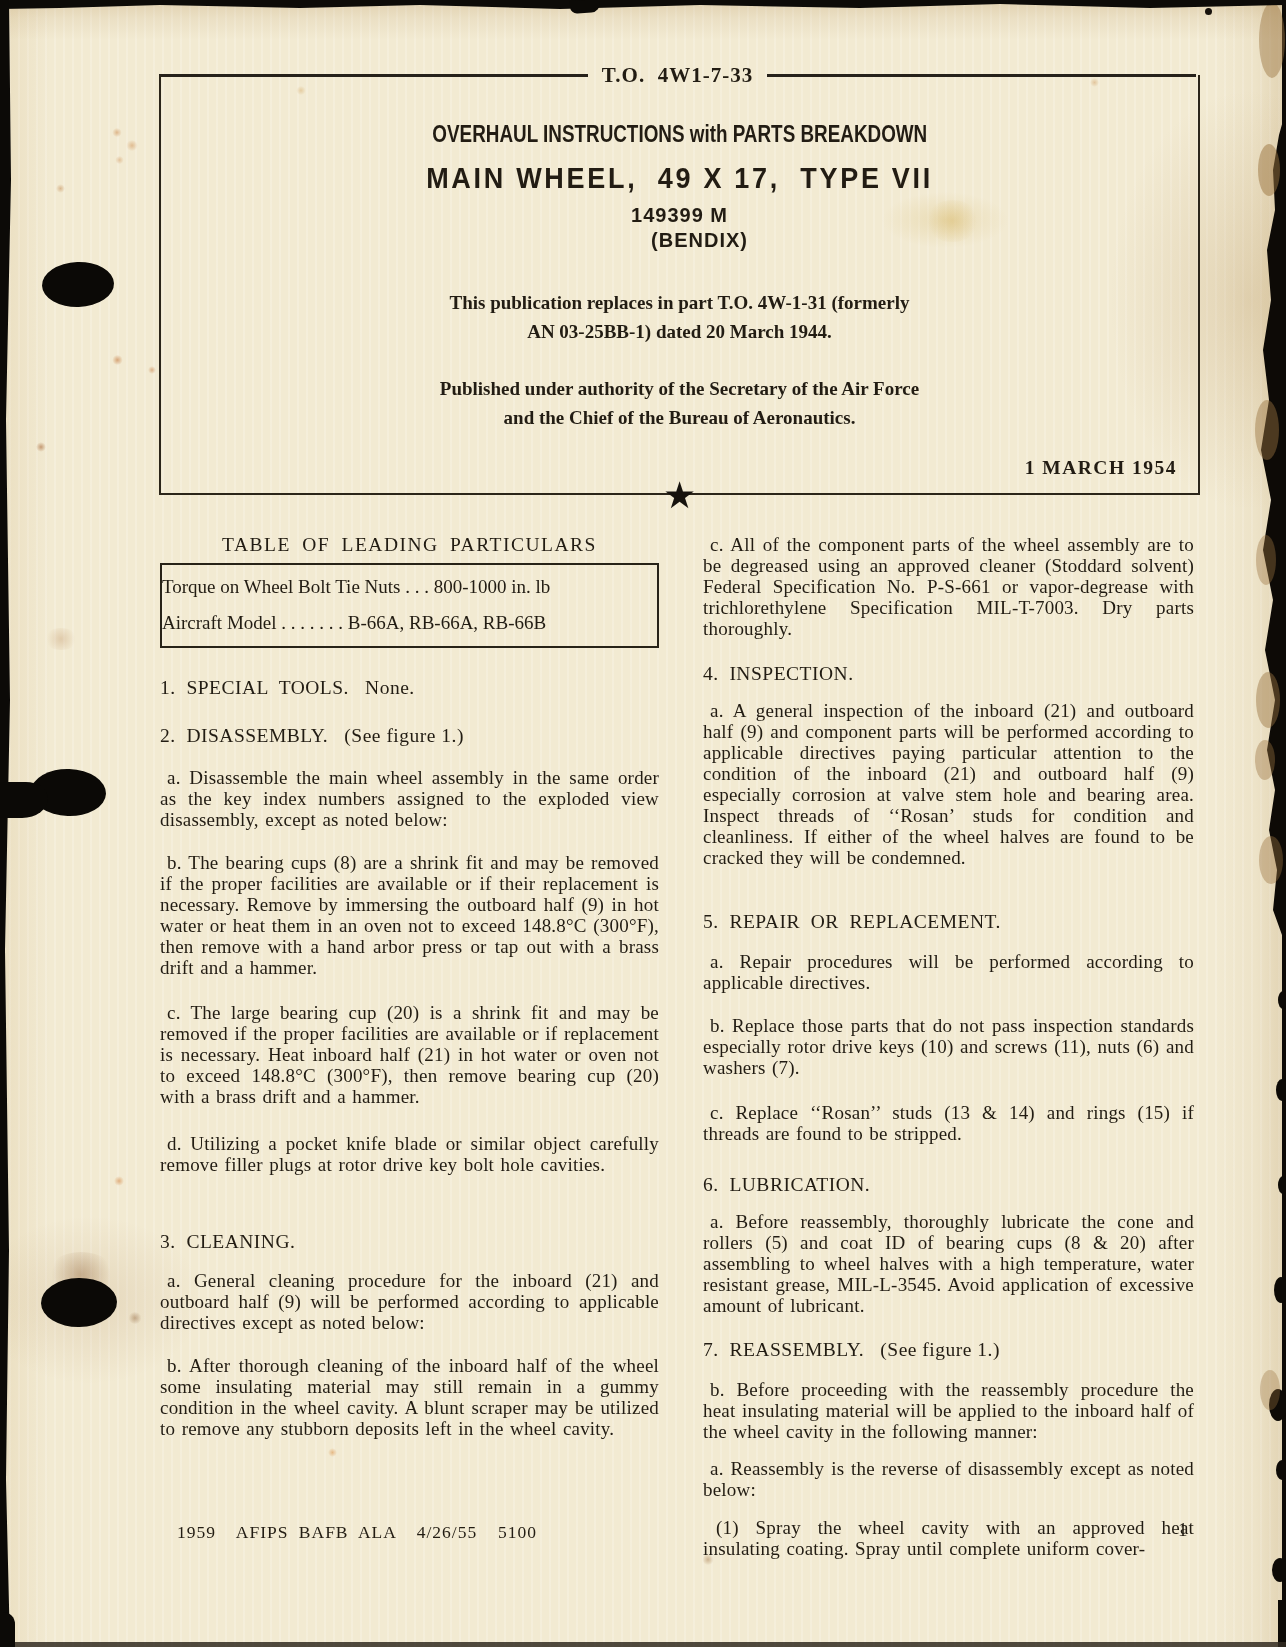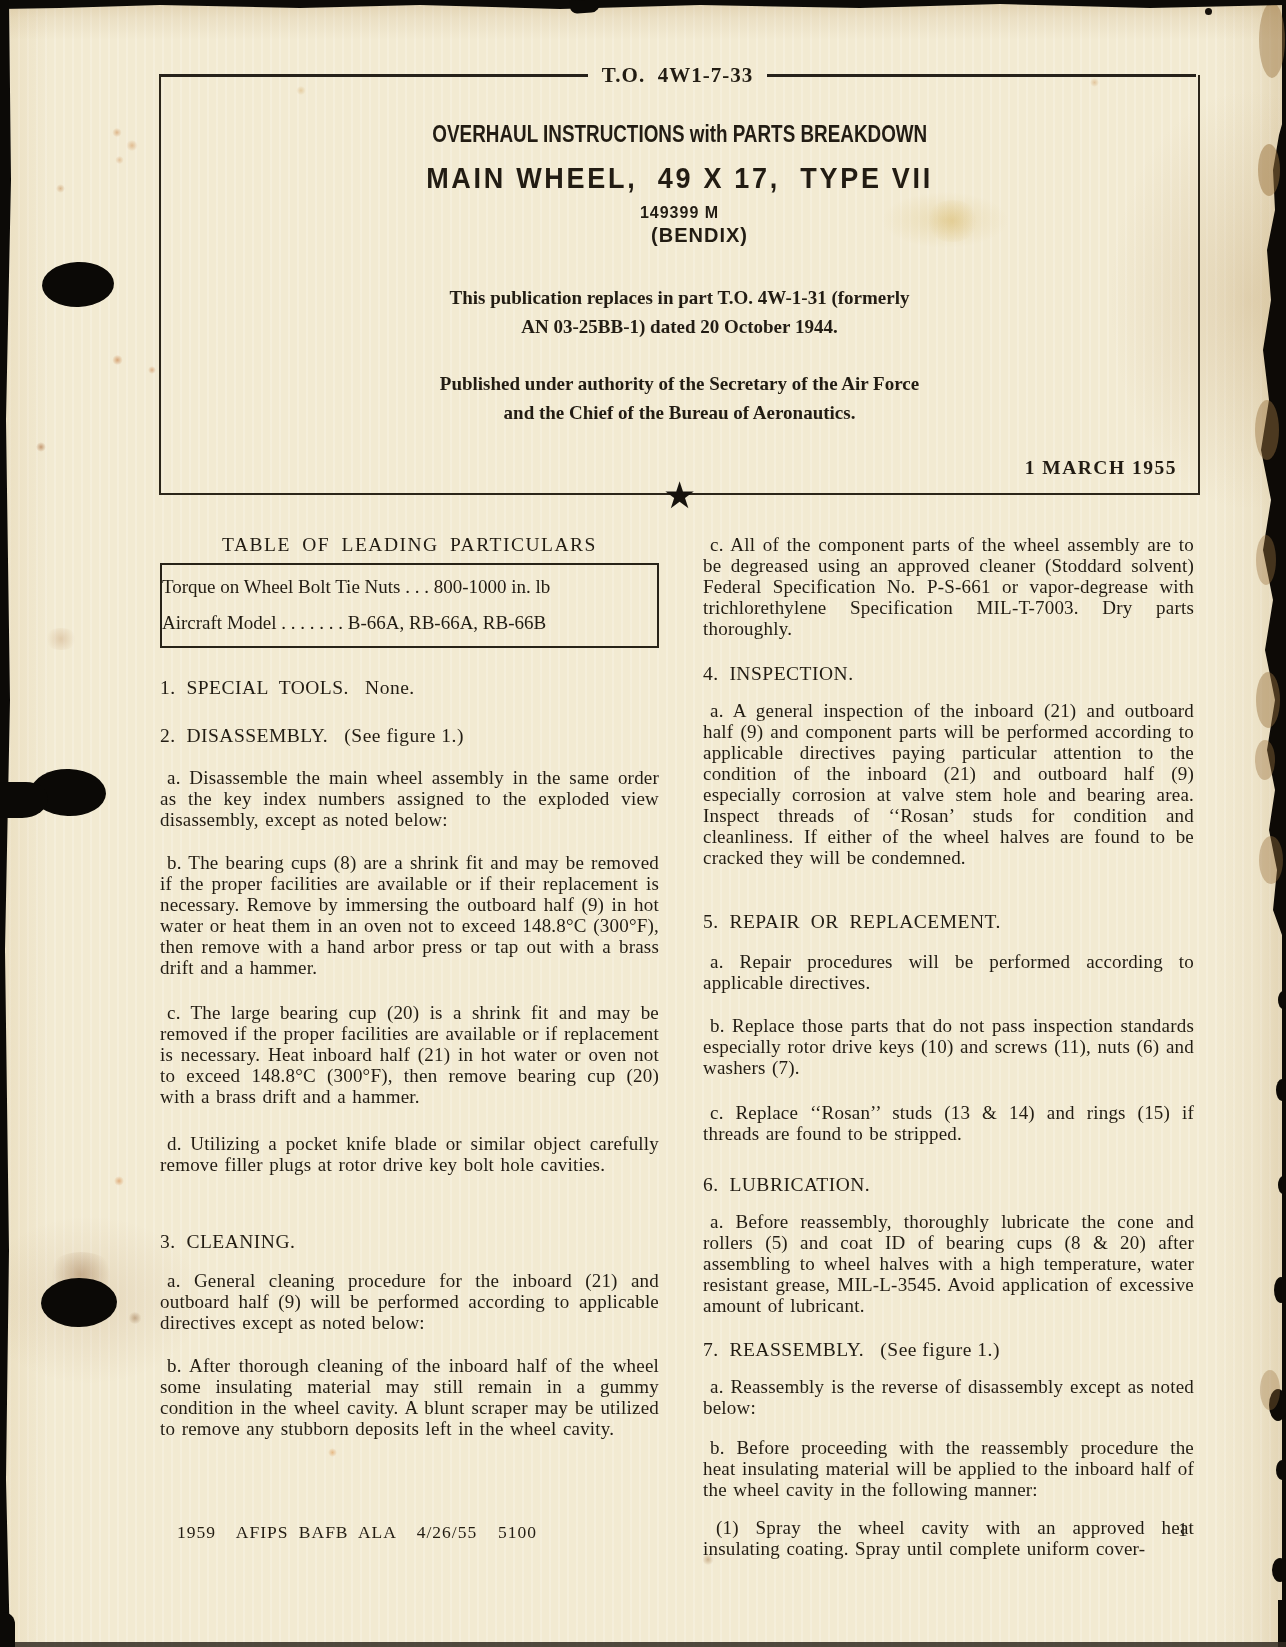--- a/index.html
+++ b/index.html
@@ -39,21 +39,21 @@
   .to-text{padding:0 14px;font-size:21px;font-weight:bold;letter-spacing:1px;white-space:pre;}
   .hbox{position:absolute;left:159px;top:75px;width:1037px;height:418px;
     border-left:2px solid #2b2519;border-right:2px solid #2b2519;border-bottom:2px solid #2b2519;
     text-align:center;}
   .hbox .star{position:absolute;left:50%;bottom:-21px;transform:translateX(-50%);font-size:37px;line-height:1;color:#16120d;
     font-family:"DejaVu Sans", sans-serif;}
   .main-title{margin-top:46px;font-family:"Liberation Sans", sans-serif;font-weight:bold;font-size:23px;letter-spacing:0;}
   .main-title span{display:inline-block;transform:scaleX(.82);transform-origin:center;white-space:pre;}
   .sub-title{margin-top:13px;font-family:"Liberation Sans", sans-serif;font-weight:bold;font-size:30px;}
   .sub-title span{display:inline-block;transform:scaleX(.9);letter-spacing:3px;white-space:pre;}
-  .part-no{margin-top:9px;font-family:"Liberation Sans", sans-serif;font-weight:bold;font-size:16px;letter-spacing:1px;}
+  .part-no{margin-top:9px;font-family:"Liberation Sans", sans-serif;font-weight:bold;font-size:20px;letter-spacing:1px;}
   .mfr{margin-top:2px;font-family:"Liberation Sans", sans-serif;font-weight:bold;font-size:20px;letter-spacing:1px;margin-left:40px;}
   .note{font-weight:bold;font-size:19px;line-height:1.55;white-space:pre-line;}
   .note1{margin-top:36px;}
   .note2{margin-top:27px;}
   .date{position:absolute;right:21px;bottom:14px;font-weight:bold;font-size:19.5px;letter-spacing:1.5px;white-space:pre;}
   
   .col{position:absolute;top:534px;font-size:19px;line-height:21px;}
   .col-left{left:160px;width:499px;}
   .col-right{left:703px;width:491px;}
   .lp-head{text-align:center;font-size:19.5px;letter-spacing:1.5px;word-spacing:5px;white-space:pre;}
@@ -128,24 +128,24 @@
     <div class="to-text">T.O.  4W1-7-33</div>
     <div class="to-rule"></div>
   </div>
 
   <div class="hbox">
     <div class="main-title"><span>OVERHAUL INSTRUCTIONS with PARTS BREAKDOWN</span></div>
     <div class="sub-title"><span>MAIN WHEEL,  49 X 17,  TYPE VII</span></div>
     <div class="part-no">149399 M</div>
     <div class="mfr">(BENDIX)</div>
     <div class="note note1">This publication replaces in part T.O. 4W-1-31 (formerly
-AN 03-25BB-1) dated 20 October 1944.</div>
+AN 03-25BB-1) dated 20 March 1944.</div>
     <div class="note note2">Published under authority of the Secretary of the Air Force
 and the Chief of the Bureau of Aeronautics.</div>
-    <div class="date">1 MARCH 1955</div>
+    <div class="date">1 MARCH 1954</div>
     <div class="star">★</div>
   </div>
 
   <div class="col col-left">
     <div class="lp-head">TABLE OF LEADING PARTICULARS</div>
     <div class="lp-box">
       <div class="lp-row">Torque on Wheel Bolt Tie Nuts . . . 800-1000 in. lb</div>
       <div class="lp-row">Aircraft Model . . . . . . . B-66A, RB-66A, RB-66B</div>
     </div>
 
@@ -170,21 +170,21 @@
 
     <div class="sec-head" style="margin-top:43px;">5.  REPAIR  OR  REPLACEMENT.</div>
     <div class="para" style="margin-top:19px;">a.  Repair procedures will be performed according to applicable directives.</div>
     <div class="para" style="margin-top:22px;">b.  Replace those parts that do not pass inspection standards especially rotor drive keys (10) and screws (11), nuts (6) and washers (7).</div>
     <div class="para" style="margin-top:24px;">c.  Replace ‘‘Rosan’’ studs (13 &amp; 14) and rings (15) if threads are found to be stripped.</div>
 
     <div class="sec-head" style="margin-top:30px;">6.  LUBRICATION.</div>
     <div class="para" style="margin-top:16px;">a.  Before reassembly, thoroughly lubricate the cone and rollers (5) and coat ID of bearing cups (8 &amp; 20) after assembling to wheel halves with a high temperature, water resistant grease, MIL-L-3545.   Avoid application of excessive amount of lubricant.</div>
 
     <div class="sec-head" style="margin-top:23px;">7.  REASSEMBLY.   (See figure 1.)</div>
+    <div class="para" style="margin-top:19px;">b.  Before proceeding with the reassembly procedure the heat insulating material will be applied to the inboard half of the wheel cavity in the following manner:</div>
     <div class="para" style="margin-top:16px;">a.  Reassembly is the reverse of disassembly except as noted below:</div>
-    <div class="para" style="margin-top:19px;">b.  Before proceeding with the reassembly procedure the heat insulating material will be applied to the inboard half of the wheel cavity in the following manner:</div>
     <div class="para" style="margin-top:17px;text-indent:13px;">(1)  Spray the wheel cavity with an approved heat insulating coating.  Spray until complete uniform cover-</div>
   </div>
 
   <div class="footer-imprint">1959  AFIPS BAFB ALA  4/26/55  5100</div>
   <div class="page-num">1</div>
 
 </div>
 
 </body></html>

